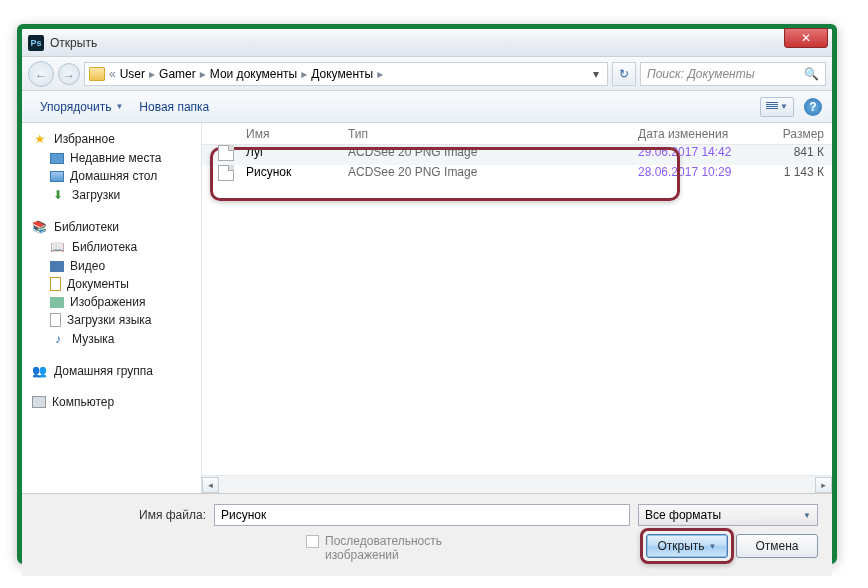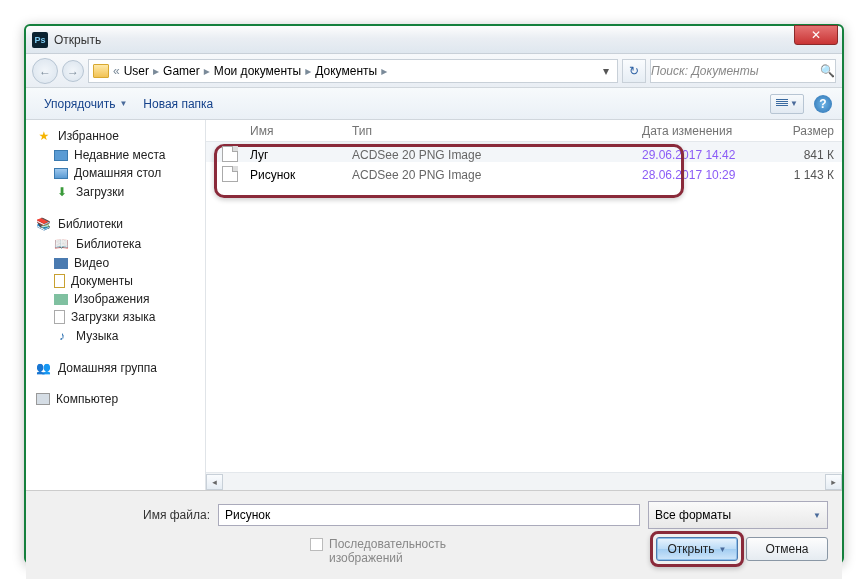--- a/index.html
+++ b/index.html
@@ -1,33 +1,33 @@
 <!DOCTYPE html>
 <html><head>
 <meta charset="utf-8">
 <style>
 * { box-sizing: border-box; margin: 0; padding: 0; font-family: "Segoe UI", Tahoma, sans-serif; font-size: 12px; }
 body { background: #fff; width: 868px; height: 588px; position: relative; overflow: hidden; }
 
-.outer-frame { position: absolute; left: 24px; top: 24px; width: 820px; height: 540px; border: 2px solid #15803d; border-radius: 6px; background: #fff; box-shadow: 0 2px 12px rgba(0,0,0,.25); }
+.outer-frame { position: absolute; left: 17px; top: 24px; width: 820px; height: 540px; border: 5px solid #15803d; border-radius: 6px; background: #fff; box-shadow: 0 2px 12px rgba(0,0,0,.25); }
 
 .titlebar { height: 28px; background: linear-gradient(#fdfdfd,#eaeef3 45%,#dfe7ef); border-bottom: 1px solid #c8d0d8; border-radius: 6px 6px 0 0; display: flex; align-items: center; padding: 0 6px; position: relative; }
 .ps-icon { width: 16px; height: 16px; background: #0b2230; color: #7fcaf0; font-size: 9px; font-weight: bold; display: flex; align-items: center; justify-content: center; border-radius: 2px; margin-right: 6px; }
 .title-text { color: #333; }
 .close-btn { position: absolute; right: 4px; top: -1px; width: 44px; height: 20px; background: linear-gradient(#e57373,#c93434); border: 1px solid #8b2a2a; border-radius: 0 0 3px 3px; color: #fff; display: flex; align-items: center; justify-content: center; font-size: 11px; }
 
 .navbar { height: 34px; background: linear-gradient(#f7f9fb,#e9eef4); border-bottom: 1px solid #d0d6dc; display: flex; align-items: center; padding: 0 6px; gap: 4px; }
 .nav-back, .nav-fwd { width: 26px; height: 26px; border-radius: 50%; background: radial-gradient(#f2f6fa,#d9e3ed); border: 1px solid #b7c5d3; display: flex; align-items: center; justify-content: center; color: #7a8a99; }
 .nav-fwd { width: 22px; height: 22px; }
 .breadcrumb { flex: 1; height: 24px; border: 1px solid #c8d0d8; background: #fff; display: flex; align-items: center; padding: 0 4px; gap: 2px; }
 .bc-icon { width: 16px; height: 14px; background: linear-gradient(#ffe9a8,#f1c254); border: 1px solid #d8a830; border-radius: 1px; }
 .bc-sep { color: #7a8a99; padding: 0 2px; }
 .bc-drop { color: #555; padding: 0 4px; }
 .refresh-btn { width: 24px; height: 24px; border: 1px solid #c8d0d8; background: linear-gradient(#fafcfe,#e6edf4); display: flex; align-items: center; justify-content: center; color: #2b5fa3; }
-.search { width: 186px; height: 24px; border: 1px solid #c8d0d8; background: #fff; display: flex; align-items: center; padding: 0 0; color: #888; font-style: italic; gap: 6px; }
+.search { width: 186px; height: 24px; border: 1px solid #c8d0d8; background: #fff; display: flex; align-items: center; padding: 0 6px; color: #888; font-style: italic; gap: 6px; }
 .search-ph { flex: 1; font-style: italic; }
 .mag { color: #4a7ab0; font-style: normal; }
 
 .toolbar { height: 32px; background: linear-gradient(#f7fafc,#eaf0f6); border-bottom: 1px solid #d0d6dc; display: flex; align-items: center; padding: 0 18px; gap: 16px; position: relative; }
 .tb-item { color: #15428b; display: flex; align-items: center; gap: 4px; }
 .tb-drop { font-size: 8px; color: #4a6a9a; }
 .tb-right { position: absolute; right: 10px; display: flex; align-items: center; gap: 10px; }
 .view-btn { width: 34px; height: 20px; border: 1px solid #b7c5d3; background: linear-gradient(#f7fafc,#e2eaf2); border-radius: 2px; display: flex; align-items: center; justify-content: center; gap: 2px; }
 .view-stripes { width: 12px; height: 10px; display: flex; flex-direction: column; gap: 1px; }
 .view-stripes div { height: 1px; background: #3a6aa0; }
@@ -55,39 +55,39 @@
 .file-area { flex: 1; display: flex; flex-direction: column; position: relative; }
 .col-head { height: 22px; border-bottom: 1px solid #e4e8ec; display: flex; align-items: center; color: #737373; padding-left: 36px; }
 .col { padding: 0 8px; }
 .col-name { width: 102px; }
 .col-type { width: 290px; }
 .col-date { width: 126px; }
 .col-size { flex: 1; text-align: right; padding-right: 8px; }
 
 .highlight-box { position: absolute; left: 8px; top: 24px; width: 470px; height: 54px; border: 3px solid #8a2a3a; border-radius: 10px; pointer-events: none; box-shadow: 0 2px 5px rgba(0,0,0,.2); }
 
-.file-row { height: 20px; display: flex; align-items: flex-end; padding-left: 16px; }
+.file-row { height: 20px; display: flex; align-items: flex-start; padding-left: 16px; }
 .file-row:nth-child(3) { background: #f3f6f9; }
 .file-ic { width: 16px; height: 16px; background: #fff; border: 1px solid #aaa; margin-right: 4px; position: relative; }
 .file-ic::before { content: ""; position: absolute; right: -1px; top: -1px; width: 5px; height: 5px; background: #ddd; border-left: 1px solid #aaa; border-bottom: 1px solid #aaa; }
 .fc { padding: 0 8px; }
 .fc-name { width: 102px; }
 .fc-type { width: 290px; color: #666; }
 .fc-date { width: 126px; color: #8b5cf6; }
 .fc-size { flex: 1; text-align: right; color: #555; padding-right: 8px; }
 
 .hscroll { height: 18px; border-top: 1px solid #e4e8ec; background: #f2f4f6; margin-top: auto; display: flex; align-items: center; }
 .hscroll-btn { width: 17px; height: 16px; background: linear-gradient(#fafcfe,#e6edf4); border: 1px solid #c8d0d8; display: flex; align-items: center; justify-content: center; color: #666; font-size: 9px; }
 .hscroll-track { flex: 1; }
 
 .bottom { border-top: 1px solid #ccc; padding: 10px 14px 14px; background: #f0f0f0; }
 .row1 { display: flex; align-items: center; gap: 8px; margin-bottom: 8px; }
 .lbl-filename { width: 170px; text-align: right; color: #333; }
 .filename-input { flex: 1; height: 22px; border: 1px solid #aab; background: #fff; padding: 0 6px; display: flex; align-items: center; }
-.filter-select { width: 180px; height: 28px; border: 1px solid #aab; background: linear-gradient(#fafafa,#e8e8e8); padding: 0 6px; display: flex; align-items: center; justify-content: space-between; }
+.filter-select { width: 180px; height: 22px; border: 1px solid #aab; background: linear-gradient(#fafafa,#e8e8e8); padding: 0 6px; display: flex; align-items: center; justify-content: space-between; }
 .row2 { display: flex; align-items: flex-start; }
 .seq-wrap { margin-left: 270px; display: flex; align-items: flex-start; gap: 6px; color: #888; }
 .seq-cb { width: 13px; height: 13px; border: 1px solid #bbb; background: #fff; margin-top: 1px; }
 .btn-row { margin-left: auto; display: flex; gap: 8px; position: relative; }
 .btn { width: 82px; height: 24px; border: 1px solid #8a97a5; background: linear-gradient(#fdfdfd,#e5ebf1); border-radius: 3px; display: flex; align-items: center; justify-content: center; color: #222; }
 .btn-open { background: linear-gradient(#eaf4fd,#bcdcf7 48%,#a4cef2 52%,#cfe6fa); border-color: #4a7ab0; box-shadow: 0 0 0 1px #8fc0ea inset; }
 .open-highlight { position: absolute; left: -6px; top: -6px; width: 94px; height: 36px; border: 3px solid #8a2a3a; border-radius: 8px; pointer-events: none; box-shadow: 0 2px 5px rgba(0,0,0,.2); }
 .btn-drop { font-size: 8px; margin-left: 4px; color: #4a6a9a; }
 </style>
 </head>

